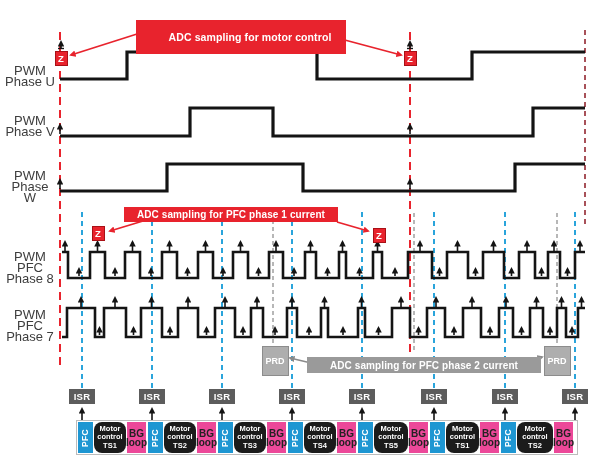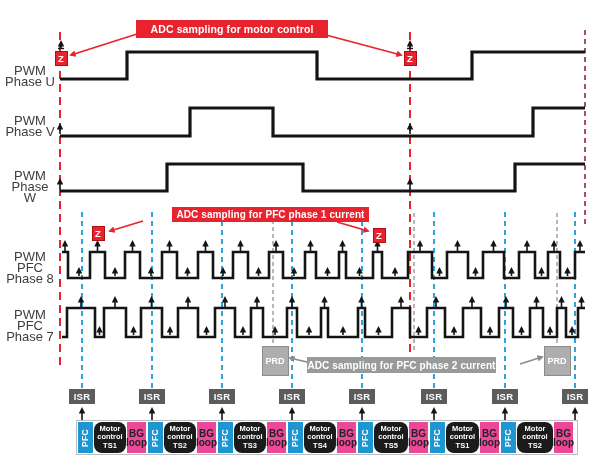--- a/index.html
+++ b/index.html
@@ -162,23 +162,23 @@
   </div>
   <div class="abs sig-label" style="left:2px;top:251px;width:56px;">
     <div>PWM PFC</div>
     <div>Phase 8</div>
   </div>
   <div class="abs sig-label" style="left:2px;top:309px;width:56px;">
     <div>PWM PFC</div>
     <div>Phase 7</div>
   </div>
 
-  <div class="abs banner banner-red" style="left:136px;top:20px;width:192px;height:18px;">ADC sampling for motor control</div>
-  <div class="abs banner banner-red" style="left:124px;top:207px;width:197px;height:15px;font-size:10px;margin-left:48px;">ADC sampling for PFC phase 1 current</div>
-  <div class="abs banner banner-gray" style="left:307px;top:357px;width:189px;height:16px;font-size:10px;text-align:center;">ADC sampling for PFC phase 2 current</div>
+  <div class="abs banner banner-red" style="left:136px;top:20px;width:192px;height:34px;padding-left:18px;">ADC sampling for motor control</div>
+  <div class="abs banner banner-red" style="left:124px;top:207px;width:214px;height:15px;font-size:10px;">ADC sampling for PFC phase 1 current</div>
+  <div class="abs banner banner-gray" style="left:307px;top:357px;width:234px;height:16px;font-size:10px;text-align:center;">ADC sampling for PFC phase 2 current</div>
 
   <div class="abs row-frame" style="left:76px;top:420px;width:502px;height:35px;"></div>
   <div id="blocks-layer">
       <div class="blk blk-pfc" style="left: 78px; width: 15px;">
         <span class="pfc-text">PFC</span>
       </div>
       <div class="blk blk-motor" style="left: 94px; width: 32px;">
         <div>Motor</div>
         <div>control</div>
         <div>TS1</div>

